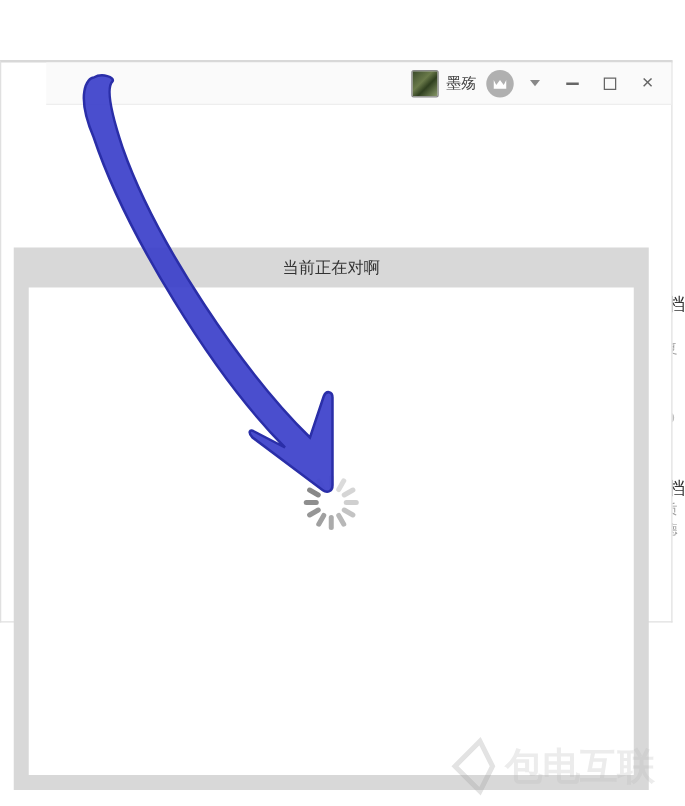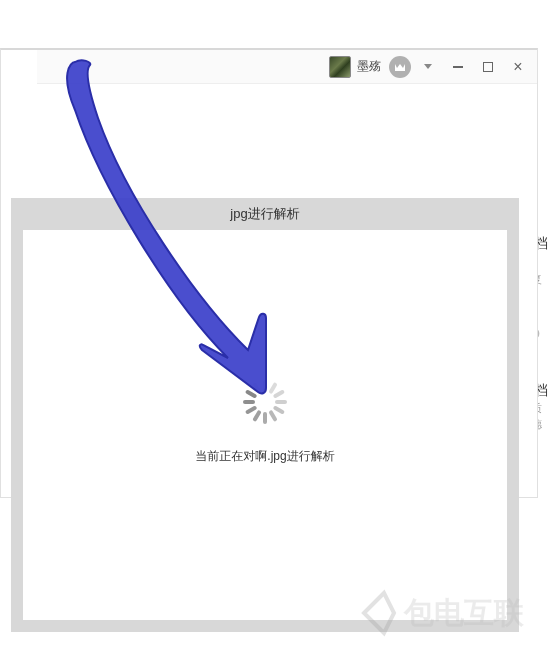--- a/index.html
+++ b/index.html
@@ -177,37 +177,36 @@
       </div>
     <div class="win-btn">
         <div class="square"></div>
       </div>
     <div class="win-btn">
         <span class="xmark">×</span>
       </div>
   </div>
 
   <div class="content-area">
-    <div class="content-header">jpg进行解析</div>
+    <div class="content-header">当前正在对啊</div>
     <div class="preview-pane">
       <div class="spinner">
         <div class="tick t1"></div>
           <div class="tick t2"></div>
           <div class="tick t3"></div>
         <div class="tick t4"></div>
           <div class="tick t5"></div>
           <div class="tick t6"></div>
         <div class="tick t7"></div>
           <div class="tick t8"></div>
           <div class="tick t9"></div>
         <div class="tick t10"></div>
           <div class="tick t11"></div>
           <div class="tick t12"></div>
       </div>
-      <div class="status-text">当前正在对啊.jpg进行解析</div>
     </div>
   </div>
 
 
 </div>
 
 <svg class="arrow-overlay" width="548" height="645" viewBox="0 0 548 645">
   <path d="M 75 62
            C 70 62, 60 75, 75 110
            C 100 185, 170 300, 228 358

